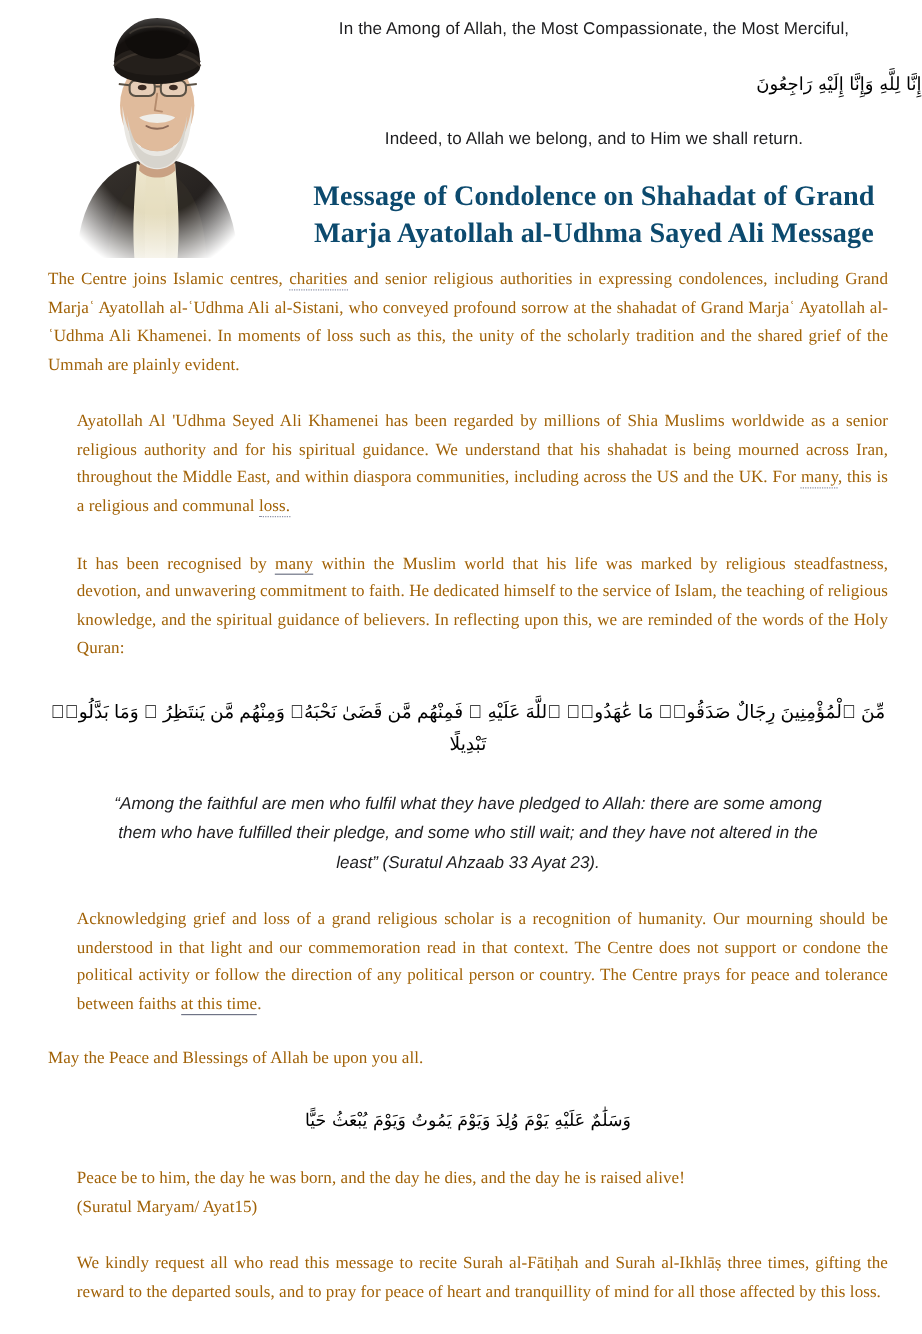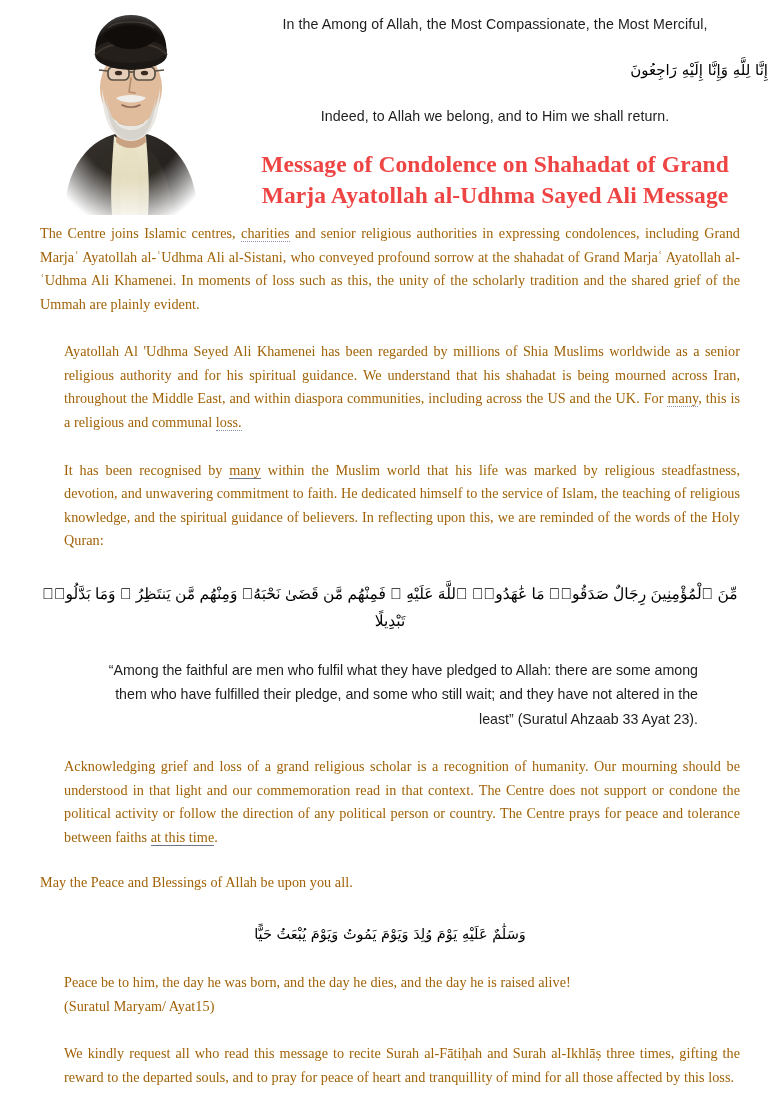--- a/index.html
+++ b/index.html
@@ -75,21 +75,21 @@
     margin-top: 26px;
     color: #1d1d1f;
     letter-spacing: 0.1px;
   }
 
   .doc-title {
     font-family: "Liberation Serif", "DejaVu Serif", serif;
     font-weight: bold;
     font-size: 23.5px;
     line-height: 1.33;
-    color: #ef4444;
+    color: #0c4a6e;
     margin-top: 25px;
     letter-spacing: 0.1px;
   }
 
   
   .body-area {
     position: absolute;
     left: 40px;
     top: 222px;
     width: 700px;
@@ -137,22 +137,23 @@
     font-size: 14.5px;
     line-height: 1.8;
     color: #000;
     margin: 27px 0 0 0;
   }
 
   .quote-en {
     margin: 24px 42px 0 42px;
     font-size: 14.2px;
     line-height: 1.72;
-    text-align: right;
-    color: #1d1d1f;
+    text-align: center;
+    color: #1d1d1f;
+    font-style: italic;
   }
 </style>
 </head>
 <body>
 
 <div class="page">
 
   <div class="header">
 
     <div class="portrait-wrap">

